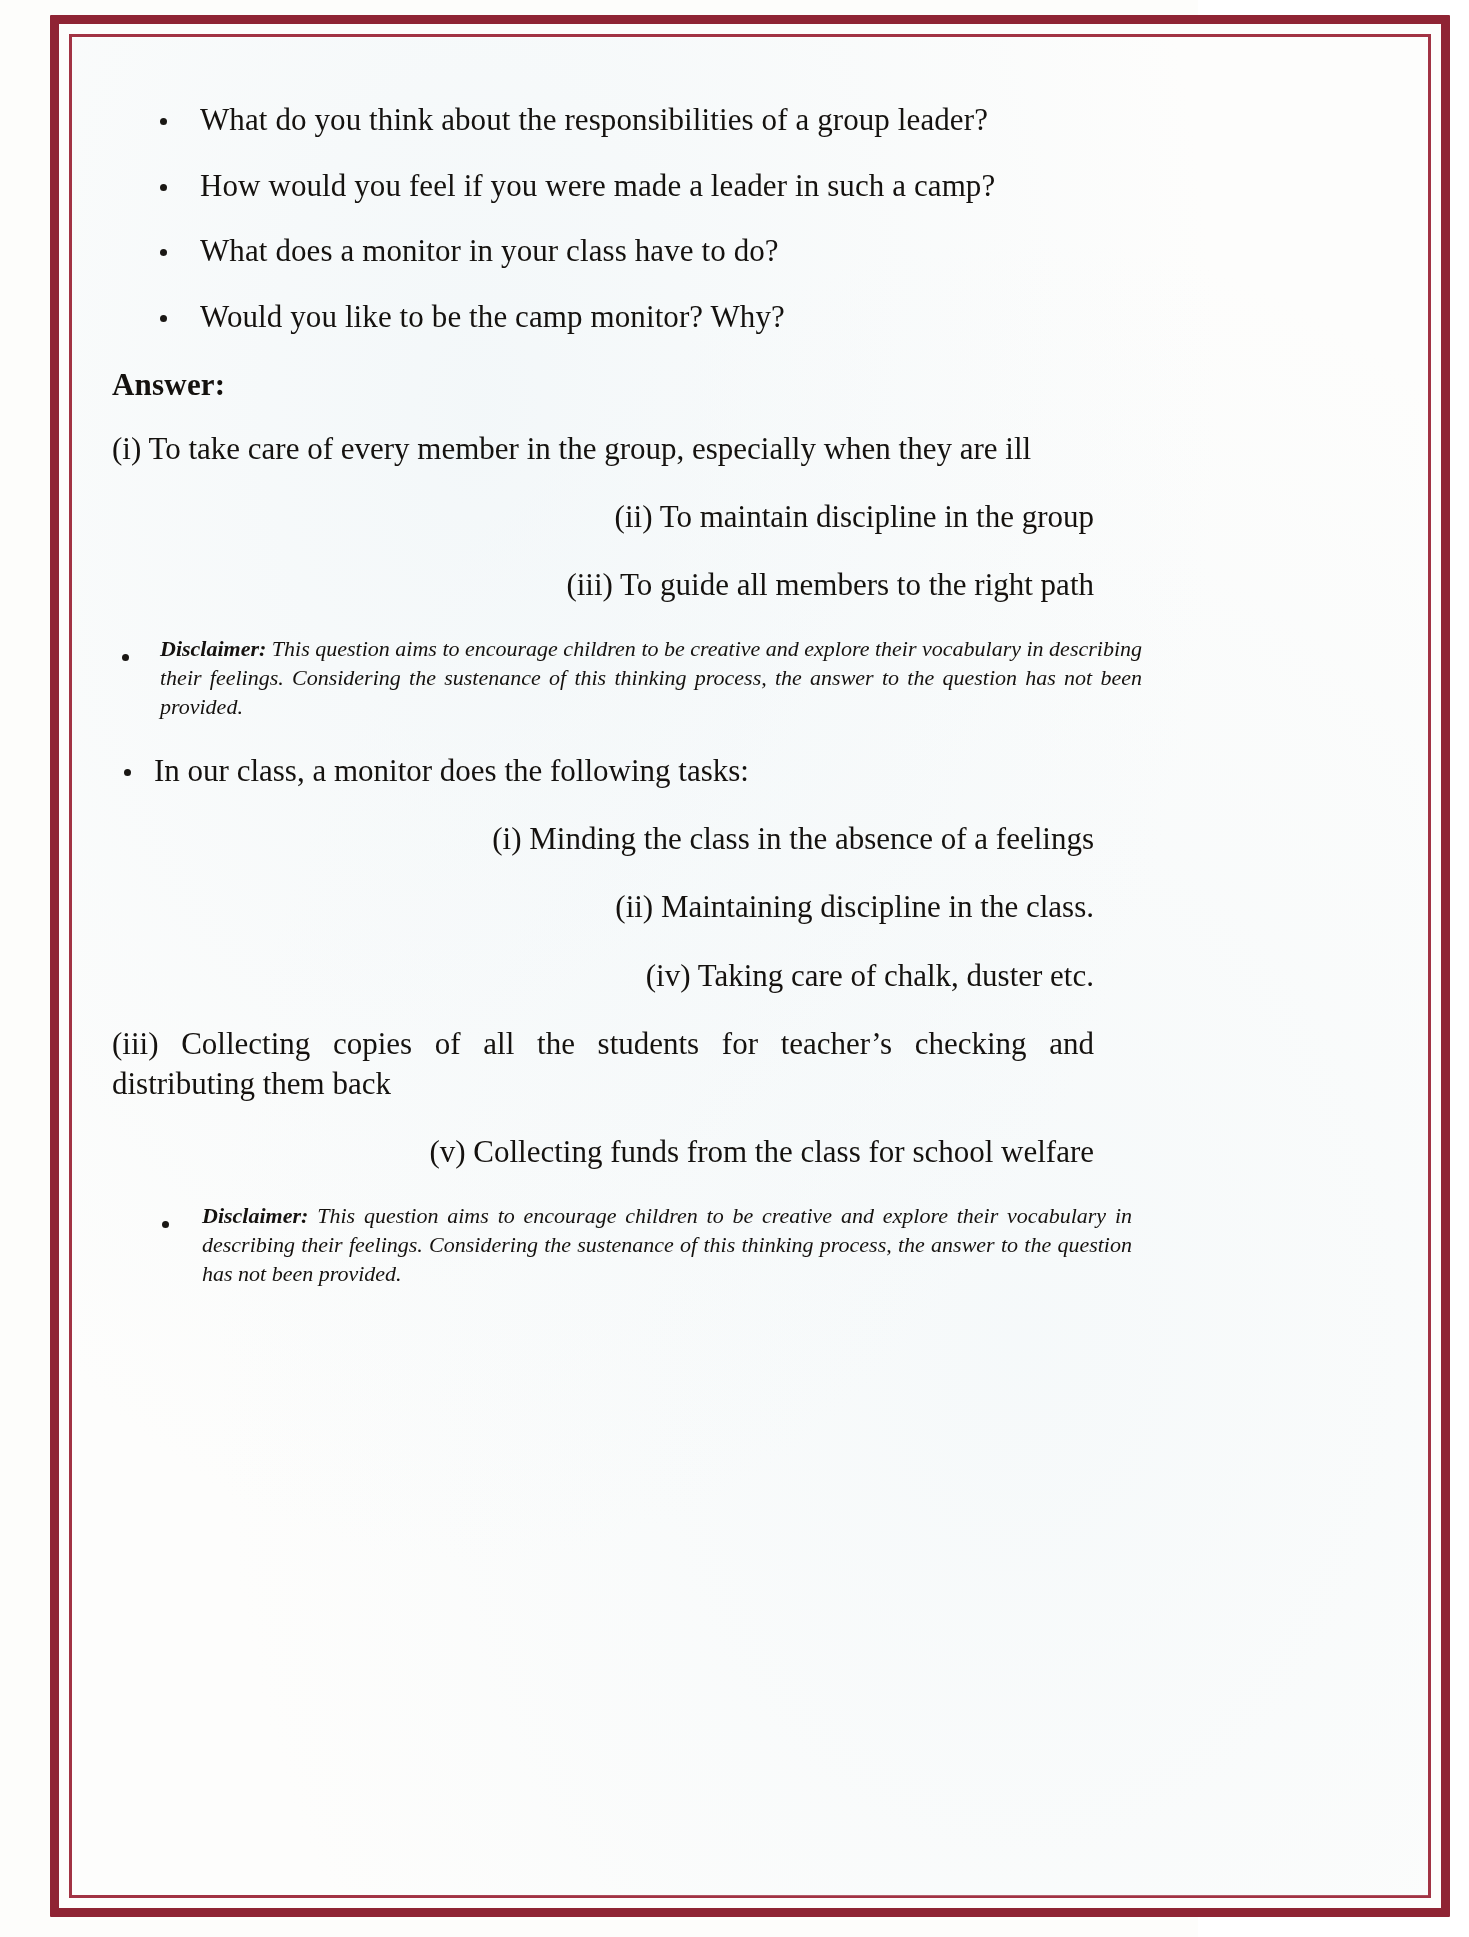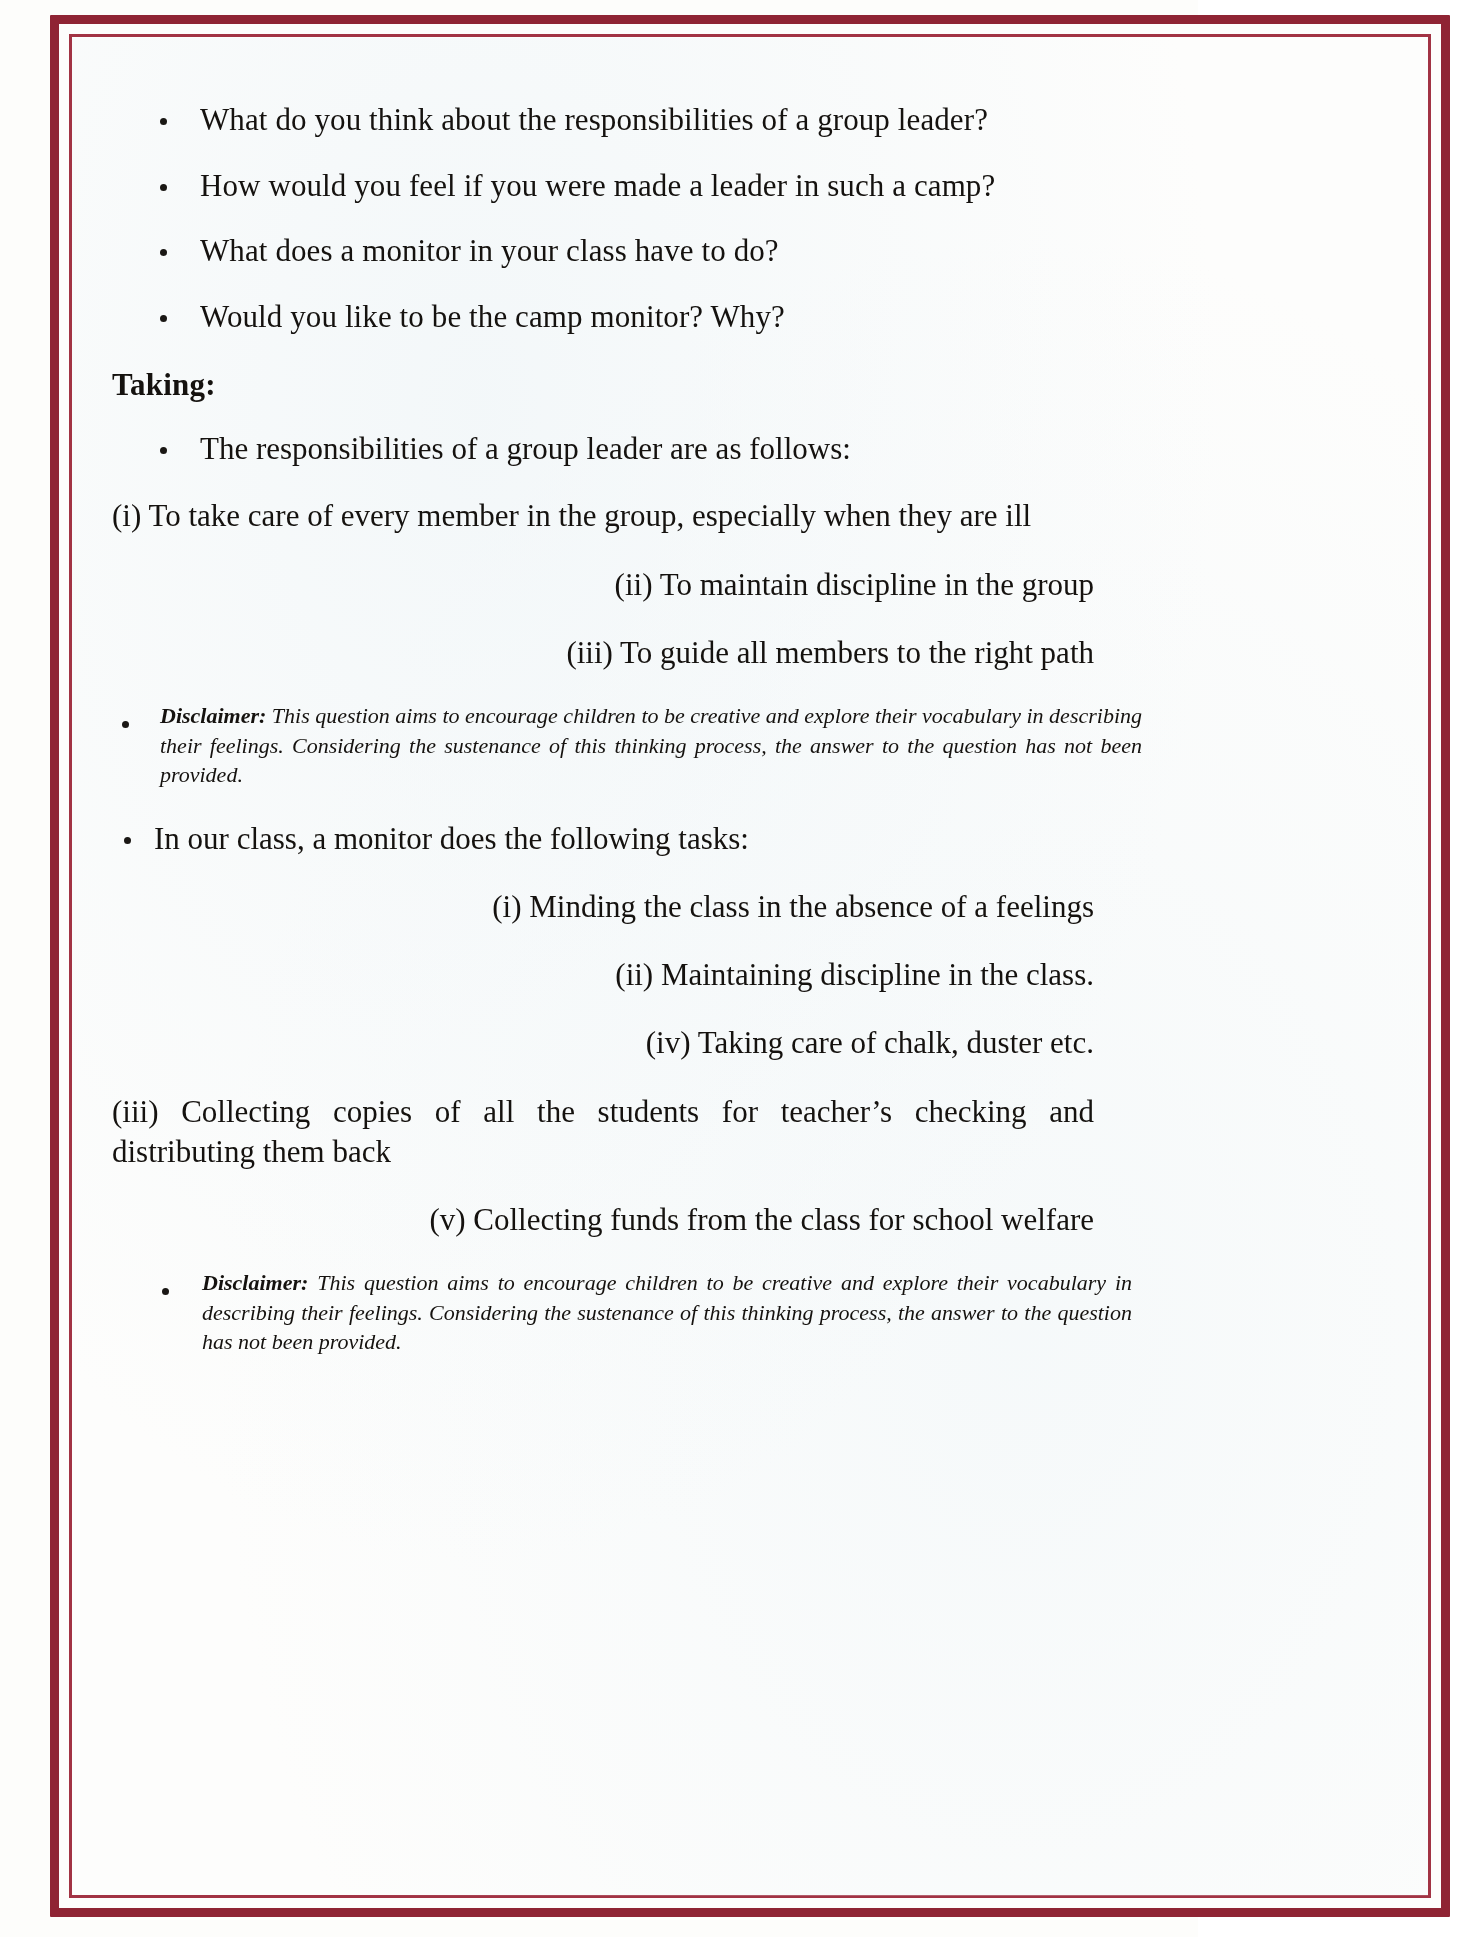--- a/index.html
+++ b/index.html
@@ -202,23 +202,22 @@
 
   <div class="content">
 
     <ul class="q-list">
       <li class="q-item">What do you think about the responsibilities of a group leader?</li>
       <li class="q-item">How would you feel if you were made a leader in such a camp?</li>
       <li class="q-item">What does a monitor in your class have to do?</li>
       <li class="q-item">Would you like to be the camp monitor? Why?</li>
     </ul>
 
-    <div class="answer-head">Taking:</div>
-
-    <div class="a-bullet">The responsibilities of a group leader are as follows:</div>
+    <div class="answer-head">Answer:</div>
+
 
     <p class="roman-line">(i) To take care of every member in the group, especially when they are ill</p>
     <p class="roman-line nojust">(ii) To maintain discipline in the group</p>
     <p class="roman-line nojust">(iii) To guide all members to the right path</p>
 
     <div class="disclaimer">
       <span class="dtext"><span class="dlabel">Disclaimer:</span> <span>This question aims to encourage children to be creative and explore their vocabulary in describing their feelings. Considering the sustenance of this thinking process, the answer to the question has not been provided.</span></span>
     </div>
 
     <div class="a-bullet-tight">In our class, a monitor does the following tasks:</div>

